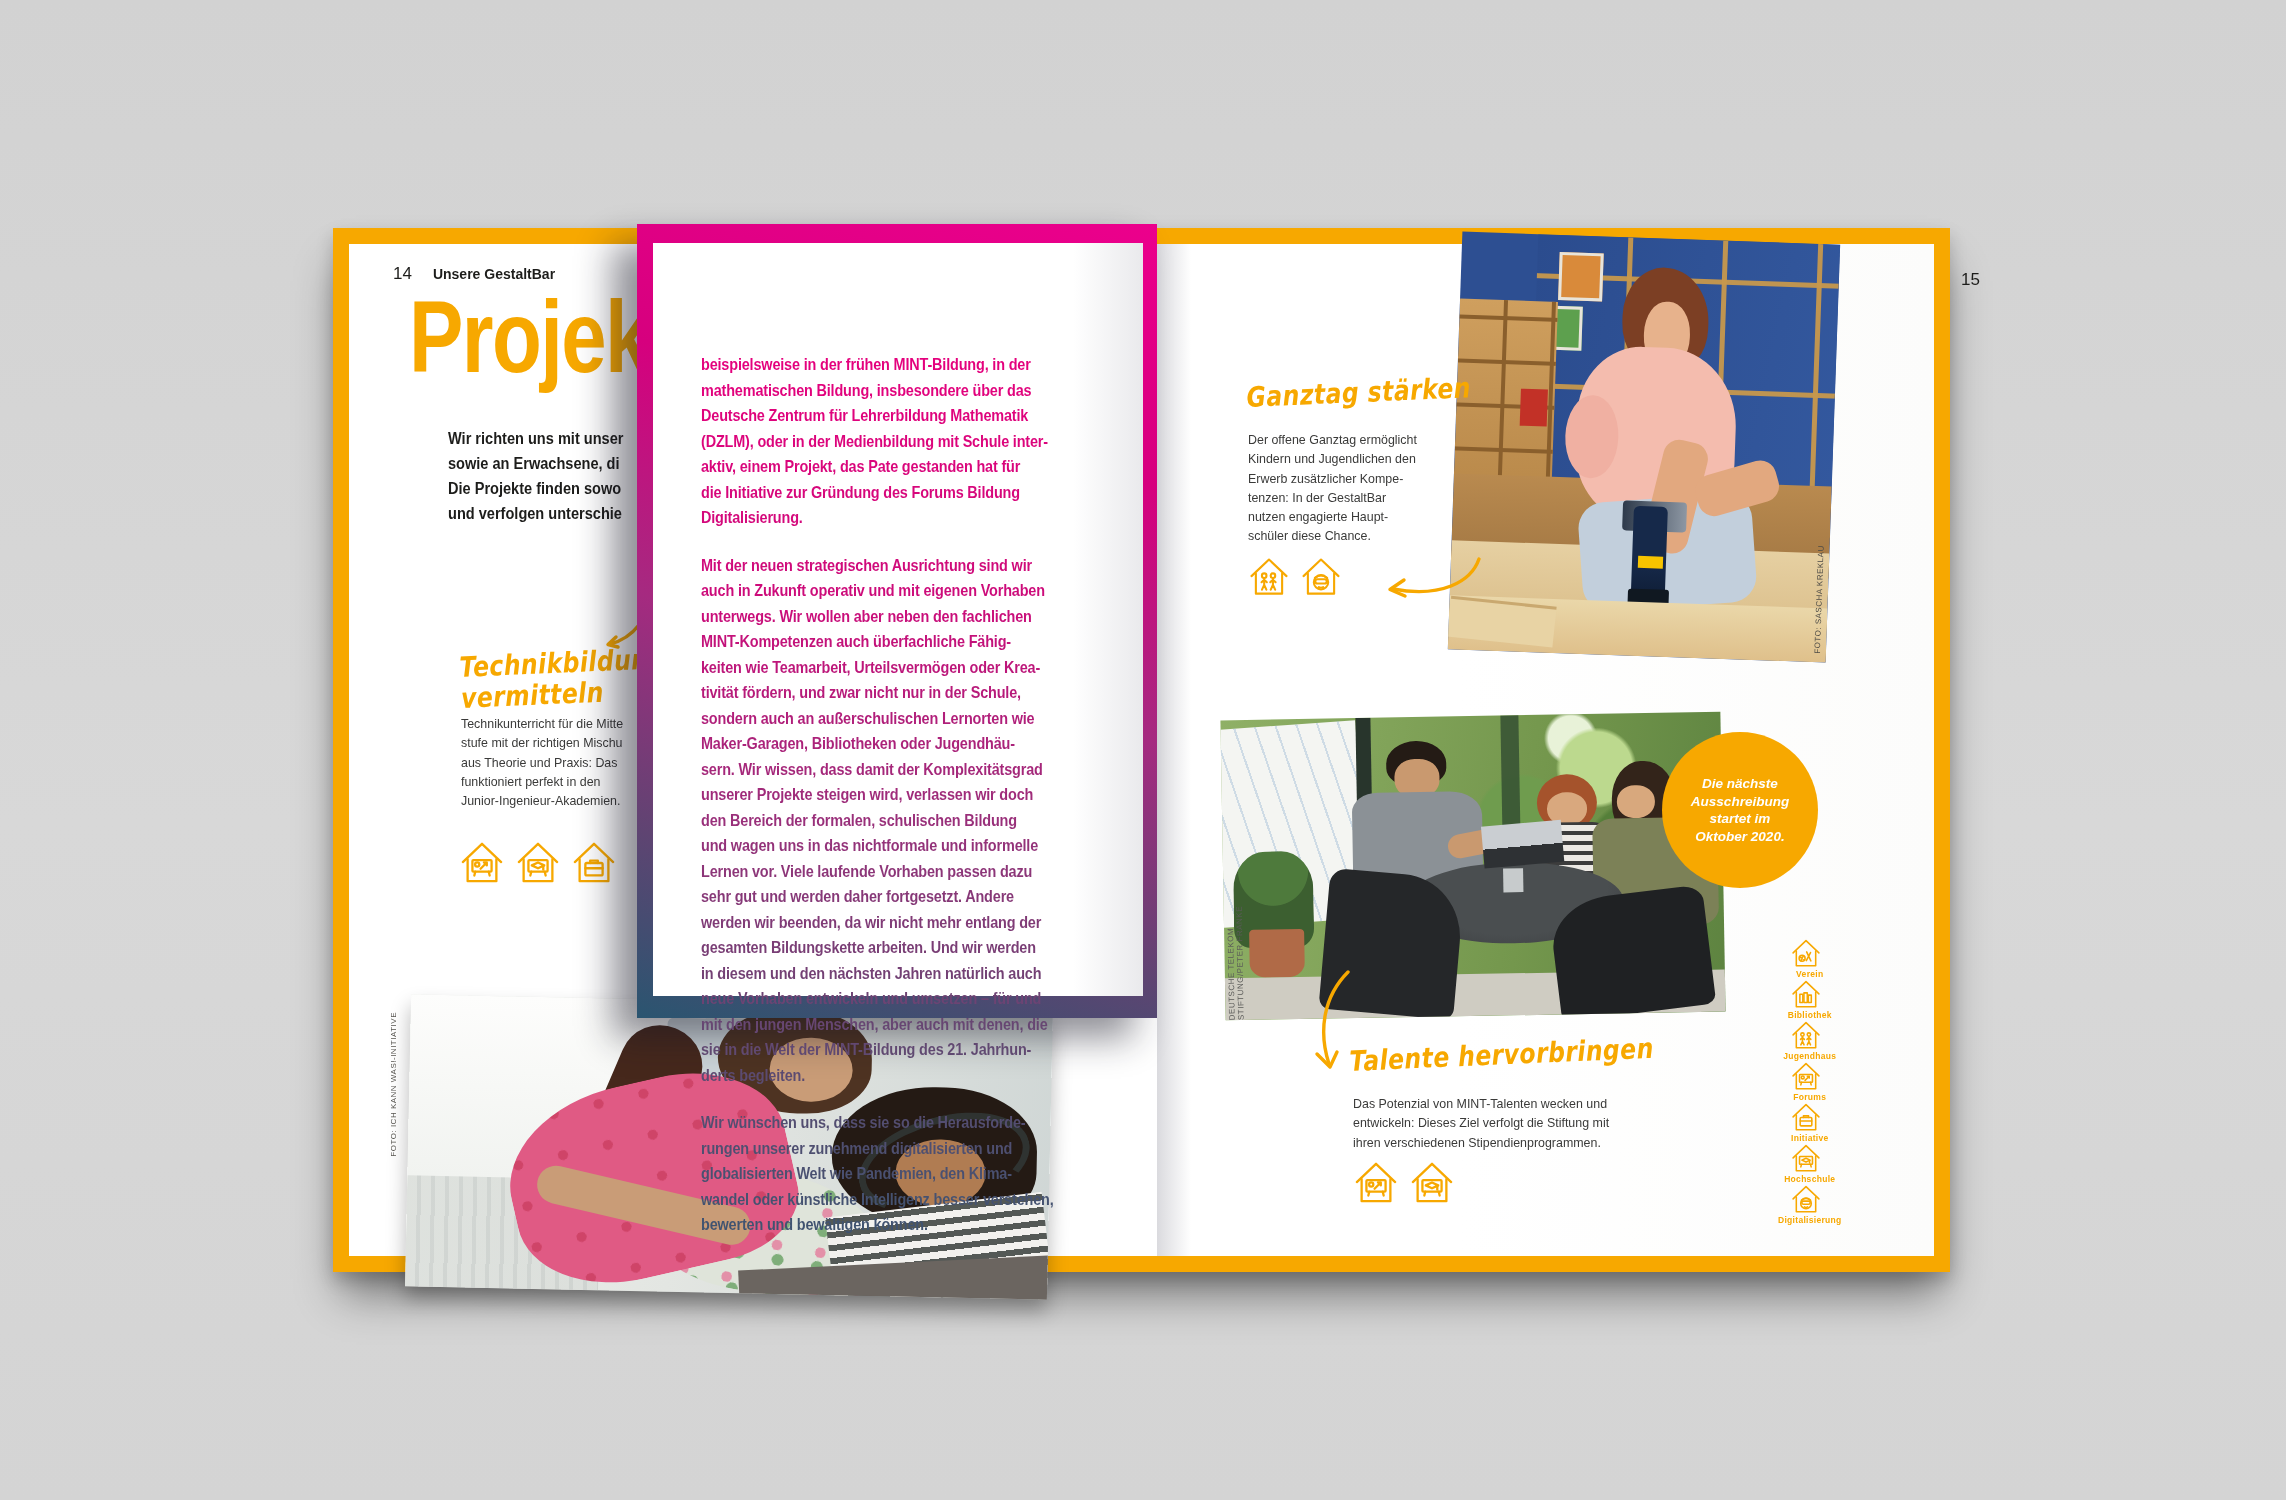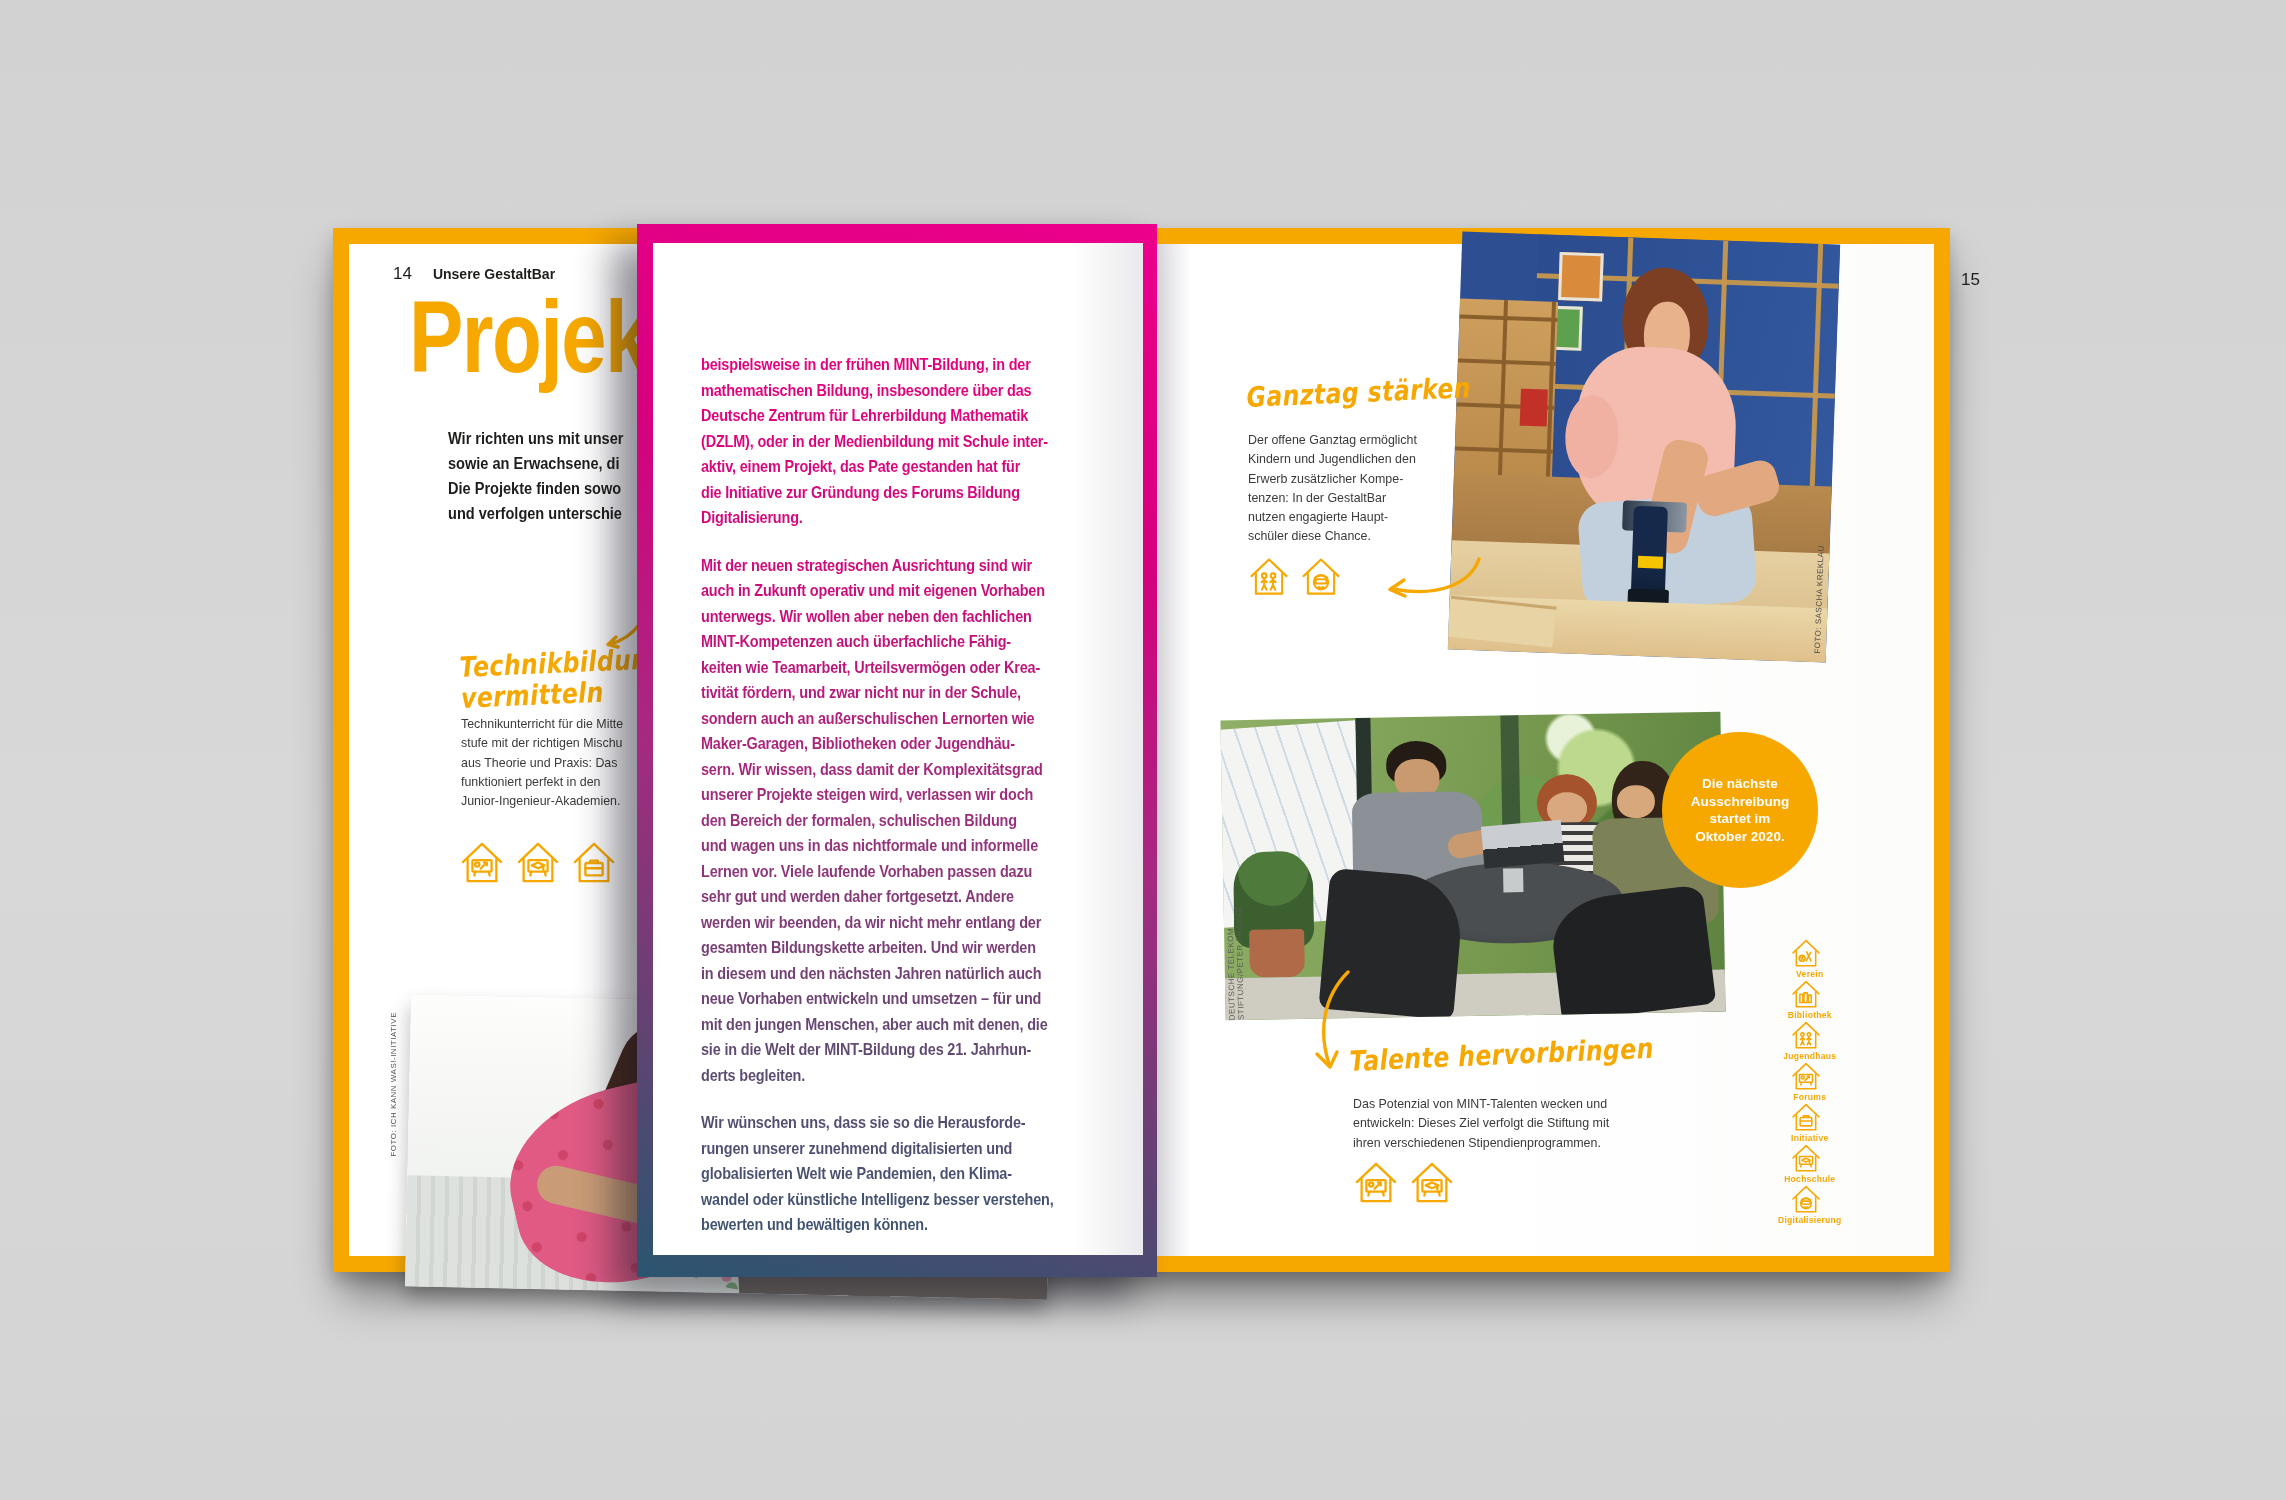--- a/index.html
+++ b/index.html
@@ -26,37 +26,37 @@
   .intro{font-size:16px;font-weight:bold;line-height:25px;color:#1d1d1b;
          transform:scaleX(.91);transform-origin:left top;}
   .script{font-family:"DejaVu Sans",sans-serif;font-style:italic;font-weight:bold;
           color:#F7A800;font-size:28px;line-height:31px;letter-spacing:.5px;
           transform:rotate(-2.5deg) scaleX(.84);transform-origin:left top;}
   .smalltext{font-size:13.5px;line-height:19.3px;color:#3a3a39;
              transform:scaleX(.92);transform-origin:left top;}
   .credit{font-size:8px;letter-spacing:.5px;color:#55534e;
           writing-mode:vertical-rl;transform:rotate(180deg);}
   .badge{width:156px;height:156px;border-radius:50%;background:#F7A800;
-         display:flex;align-items:center;justify-content:center;text-align:center;}
+         display:flex;align-items:center;justify-content:center;text-align:center;font-style:italic;}
   .badge span{color:#fff;font-weight:bold;font-size:13.5px;line-height:17.5px;}
   .legend-row{display:flex;align-items:center;height:41px;flex-direction:column;}
   .legend-label{font-size:8.5px;font-weight:bold;color:#F7A800;margin-left:8px;letter-spacing:.3px;}
 
   
   .insert-text{width:476px;font-size:17px;font-weight:bold;line-height:25.5px;
                letter-spacing:-.2px;transform:scaleX(.85);transform-origin:left top;
                color:#b5247b;}
   .insert-text p{margin:0 0 22px 0;}
   @supports ((-webkit-background-clip:text) or (background-clip:text)){
     .insert-text{background:linear-gradient(to bottom,#e5007d 0%,#cb0c7a 28%,#98307a 52%,#5e4a71 78%,#3a5570 100%);
                  -webkit-background-clip:text;background-clip:text;color:transparent;}
   }
 
   
-  .insert{position:absolute;left:637px;top:224px;width:520px;height:1053px;z-index:40;
+  .insert{position:absolute;left:637px;top:224px;width:520px;height:794px;z-index:40;
           background:linear-gradient(196deg,#ec008c 0%,#d6007e 28%,#a52a80 55%,#5f4472 80%,#2a5570 100%);
           box-shadow:-24px 20px 34px rgba(22,22,38,.48);}
   .insert-white{position:absolute;left:16px;top:19px;right:14px;bottom:22px;background:#fff;}
   .insert-white::after{content:"";position:absolute;top:0;right:0;bottom:0;width:70px;
           background:linear-gradient(to right,rgba(255,255,255,0),rgba(110,110,128,.15));}
 
   
   .hicon{fill:none;stroke:#F7A800;stroke-width:2.4;stroke-linecap:round;stroke-linejoin:round;}
   .iconrow{display:flex;gap:10px;}
 

